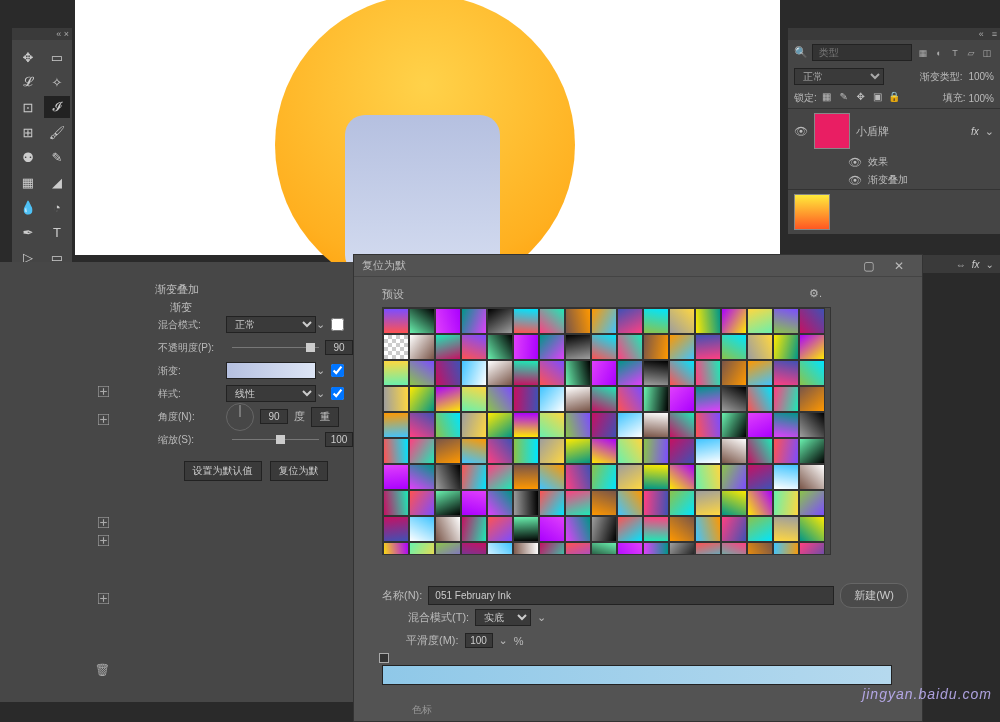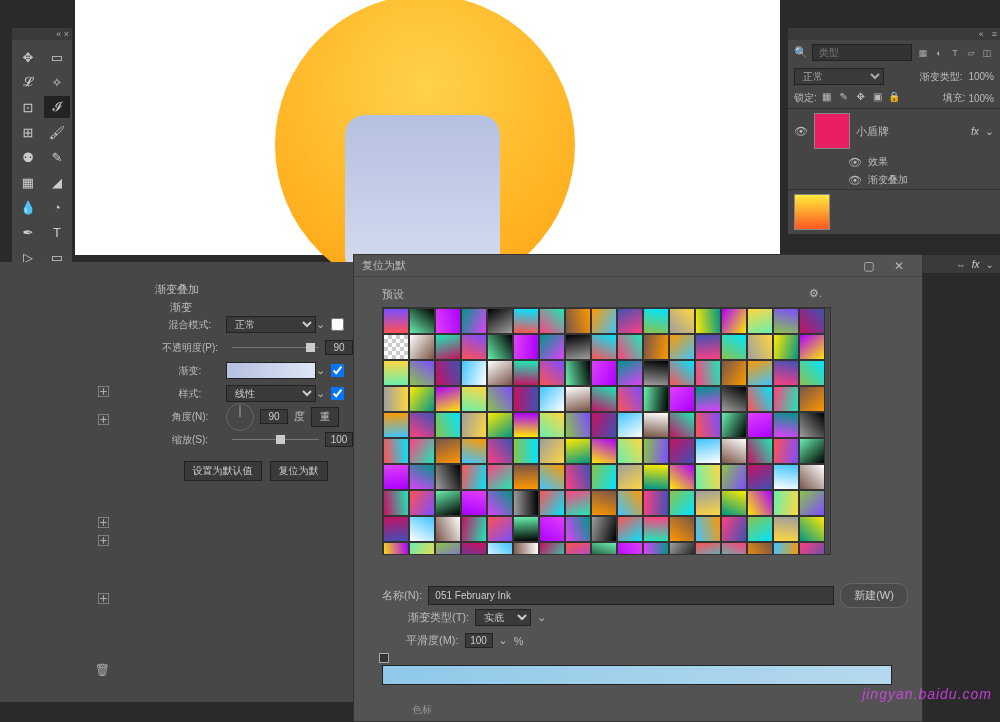--- a/index.html
+++ b/index.html
@@ -39,21 +39,21 @@
 
 
 .style-panel { position: absolute; left: 0; top: 262px; width: 355px; height: 440px; background: #474747; }
 .style-sidebar { position: absolute; left: 0; top: 120px; width: 115px; }
 .style-side-item { height: 18px; display: flex; justify-content: flex-end; align-items: center; padding-right: 6px; }
 .style-side-item svg { width: 11px; height: 11px; }
 .style-title { position: absolute; left: 155px; top: 20px; font-size: 11px; }
 .style-sub { position: absolute; left: 170px; top: 38px; font-size: 11px; font-family: Liberation Mono, monospace; }
 .style-form { position: absolute; left: 158px; top: 52px; width: 195px; }
 .form-row { display: flex; align-items: center; height: 21px; margin-bottom: 2px; }
-.form-label { width: 68px; text-align: center; padding-right: 4px; font-size: 10px; }
+.form-label { width: 68px; text-align: left; padding-right: 4px; font-size: 10px; }
 .form-select { width: 90px; background: #3a3a3a; border: 1px solid #222; color: #ccc; padding: 1px 4px; font-size: 10px; }
 .form-check { margin-left: 6px; width: 13px; height: 13px; }
 .slider-track { flex: 1; height: 1px; background: #777; position: relative; margin: 0 6px; }
 .slider-thumb { position: absolute; top: -4px; width: 9px; height: 9px; background: #ccc; }
 .form-num { width: 28px; background: #3a3a3a; border: 1px solid #222; color: #ccc; padding: 1px 2px; font-size: 10px; text-align: center; }
 .gradient-preview { width: 90px; height: 17px; background: linear-gradient(90deg, #b5c0e0, #dde5f5); border: 1px solid #222; }
 .angle-dial { width: 28px; height: 28px; border: 1px solid #666; border-radius: 50%; position: relative; }
 .angle-dial::after { content: ''; position: absolute; left: 50%; top: 50%; width: 1px; height: 12px; background: #aaa; transform-origin: bottom; transform: translate(-50%, -100%) rotate(0deg); }
 .btn-small { background: #3a3a3a; border: 1px solid #222; color: #ccc; padding: 2px 8px; font-size: 10px; cursor: pointer; }
 .trash { position: absolute; right: 245px; bottom: 25px; font-size: 12px; color: #aaa; }
@@ -73,21 +73,21 @@
 .side-btns { position: absolute; right: 12px; top: 38px; width: 72px; display: flex; flex-direction: column; gap: 8px; }
 .side-btn { background: #4a4a4a; border: 1px solid #666; border-radius: 12px; color: #ccc; padding: 4px 0; text-align: center; font-size: 11px; cursor: pointer; }
 .name-row { position: absolute; left: 28px; top: 328px; right: 14px; display: flex; align-items: center; gap: 6px; }
 .name-input { flex: 1; background: #3a3a3a; border: 1px solid #222; color: #ccc; padding: 3px 6px; font-size: 10px; }
 .type-row { position: absolute; left: 54px; top: 354px; display: flex; align-items: center; gap: 6px; }
 .smooth-row { position: absolute; left: 52px; top: 378px; display: flex; align-items: center; gap: 6px; }
 .grad-bar { position: absolute; left: 28px; top: 410px; right: 30px; height: 20px; background: linear-gradient(90deg, #8fc8e8, #b5d9ee); border: 1px solid #222; }
 .grad-stop { position: absolute; left: 25px; top: 398px; width: 10px; height: 10px; border: 1px solid #aaa; background: #333; }
 .footer-label { position: absolute; left: 58px; bottom: 4px; font-size: 10px; color: #999; }
 
-.watermark { position: absolute; right: 8px; bottom: 20px; font-size: 14px; color: #d946ef; letter-spacing: 1px; opacity: 0.85; font-style: italic; }
+.watermark { position: absolute; right: 8px; bottom: 20px; font-size: 14px; color: #c4b5fd; letter-spacing: 1px; opacity: 0.85; font-style: italic; }
 </style>
 </head>
 <body>
 
 <div class="canvas-area">
   <div class="sun"></div>
   <div class="square"></div>
 </div>
 
 <div class="tools-header">
@@ -437,21 +437,21 @@
       <div class="swatch" style="background: linear-gradient(59deg, rgb(255, 152, 0), rgb(121, 85, 72));"></div>
       <div class="swatch" style="background: linear-gradient(96deg, rgb(64, 196, 255), rgb(255, 152, 0));"></div>
       <div class="swatch" style="background: linear-gradient(133deg, rgb(255, 64, 129), rgb(63, 81, 181));"></div>
     </div>
   <div class="name-row">
     <span>名称(N):</span>
     <input class="name-input" value="051 February Ink" style="">
     <button class="side-btn" style="width:68px;border-radius:11px">新建(W)</button>
   </div>
   <div class="type-row">
-    <span>渐变类型(T):</span>
+    <span>混合模式(T):</span>
     <select class="form-select" style="width:56px"><option>实底</option></select>
     <span>⌄</span>
   </div>
   <div class="smooth-row">
     <span>平滑度(M):</span>
     <input class="form-num" value="100" style="">
     <span>⌄</span>
     <span>%</span>
   </div>
   <div class="grad-stop"></div>

